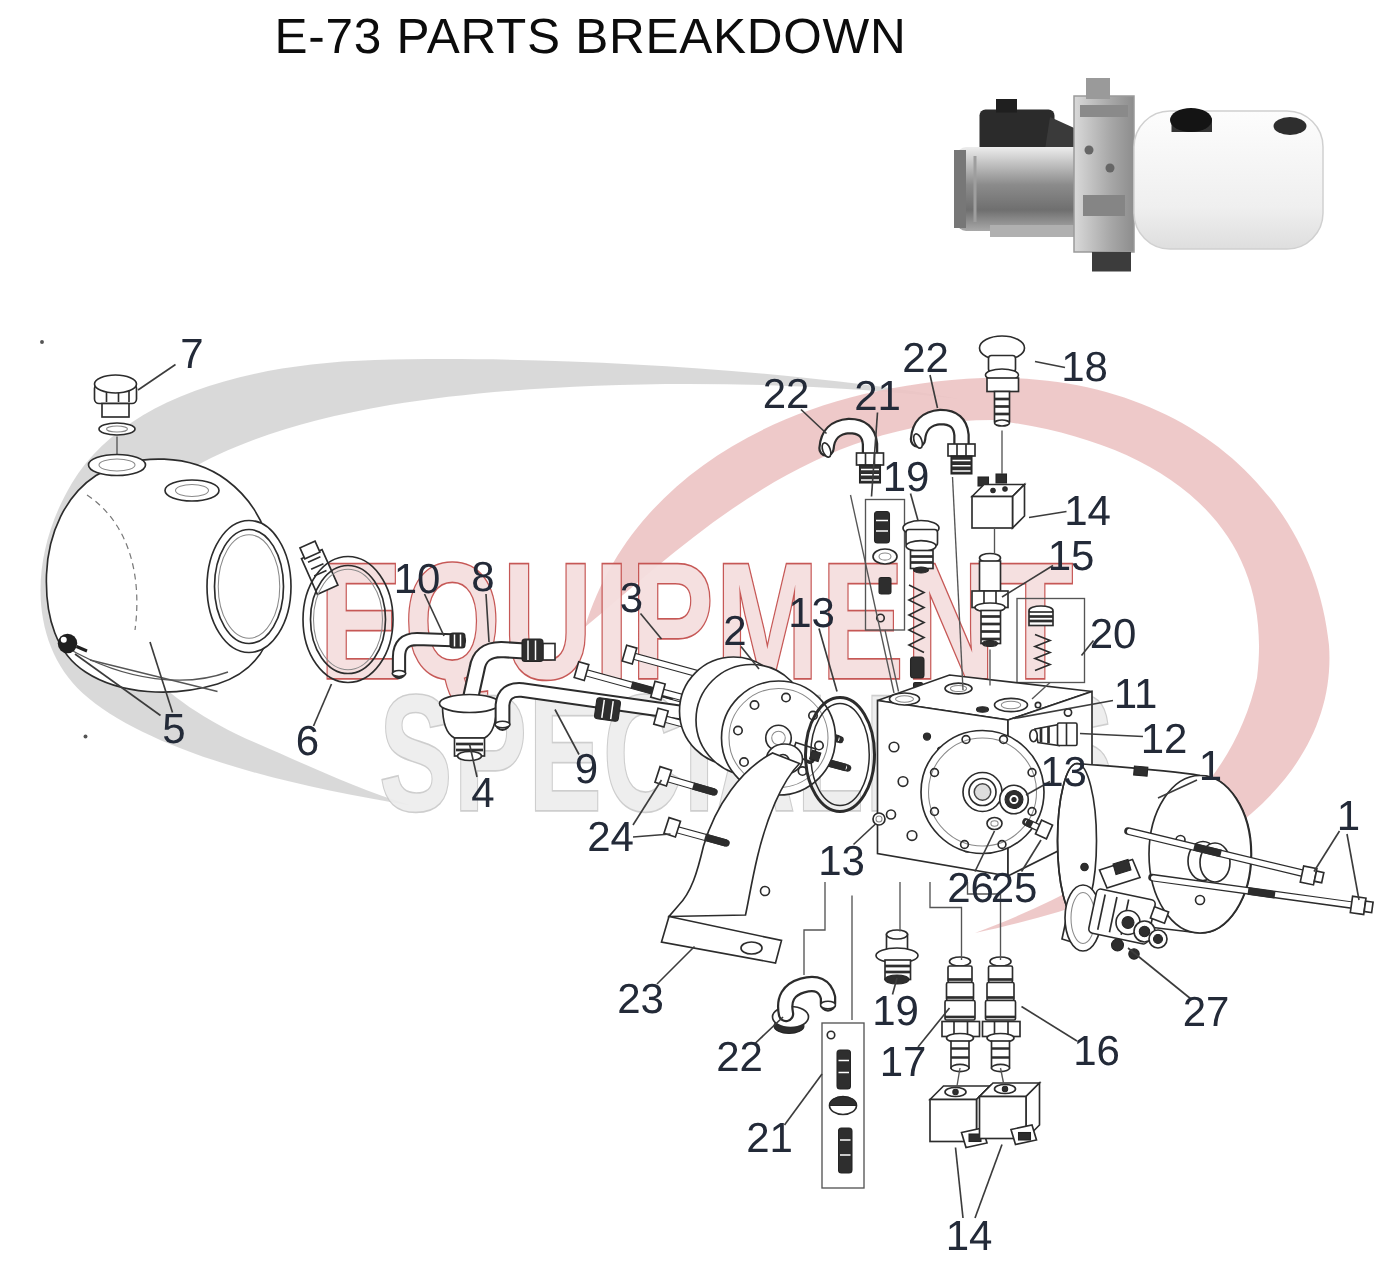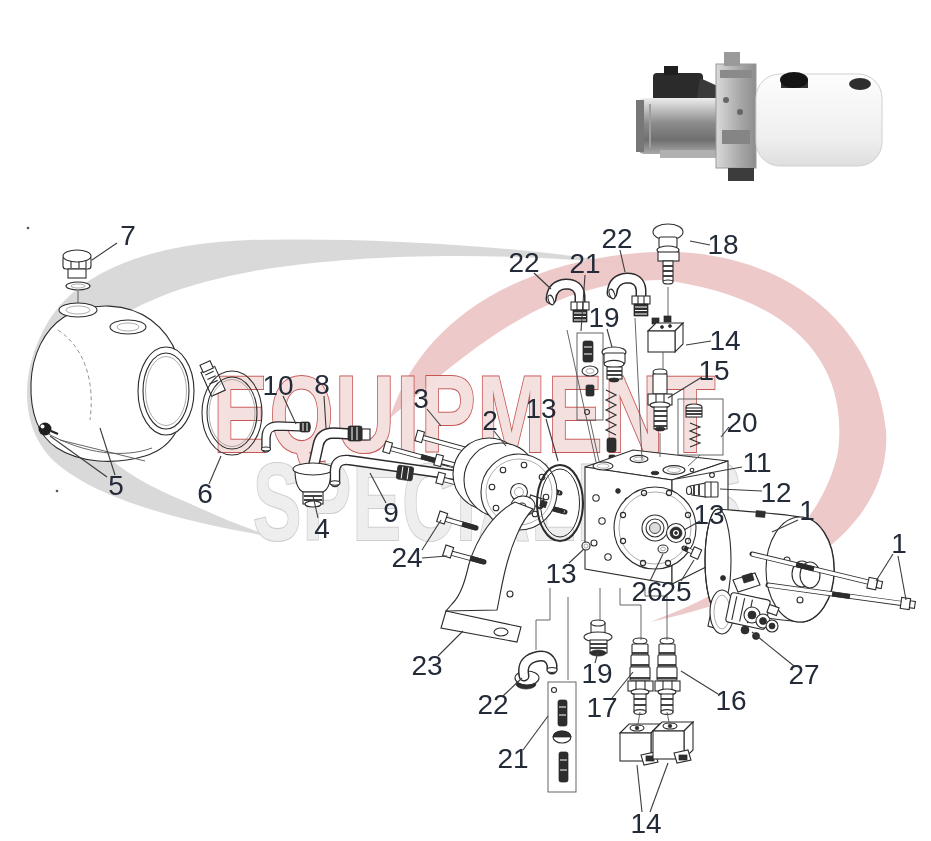--- a/index.html
+++ b/index.html
@@ -30,20 +30,21 @@
   .whash{stroke:#fff;stroke-width:1;}
   .dhash{stroke:#2e2e2e;stroke-width:1.8;}
   .leader{fill:none;stroke:#3c3c3c;stroke-width:1.1;}
   .callout{font-family:"Liberation Sans",sans-serif;font-size:28px;fill:#232a38;
            text-anchor:middle;}
 </style>
 </head>
 <body>
 
 <div class="page">
+  <h1 class="page-title">E-73 PARTS BREAKDOWN</h1>
 
   <svg class="diagram" width="931" height="841" viewBox="0 0 931 841" xmlns="http://www.w3.org/2000/svg">
     <defs>
       <linearGradient id="gMotor" x1="0" y1="0" x2="0" y2="1">
         <stop offset="0" stop-color="#ededed"></stop>
           <stop offset=".45" stop-color="#8b8b8b"></stop>
         <stop offset=".75" stop-color="#6f6f6f"></stop>
           <stop offset="1" stop-color="#a9a9a9"></stop>
       </linearGradient>
       <linearGradient id="gBlock" x1="0" y1="0" x2="1" y2="0">

